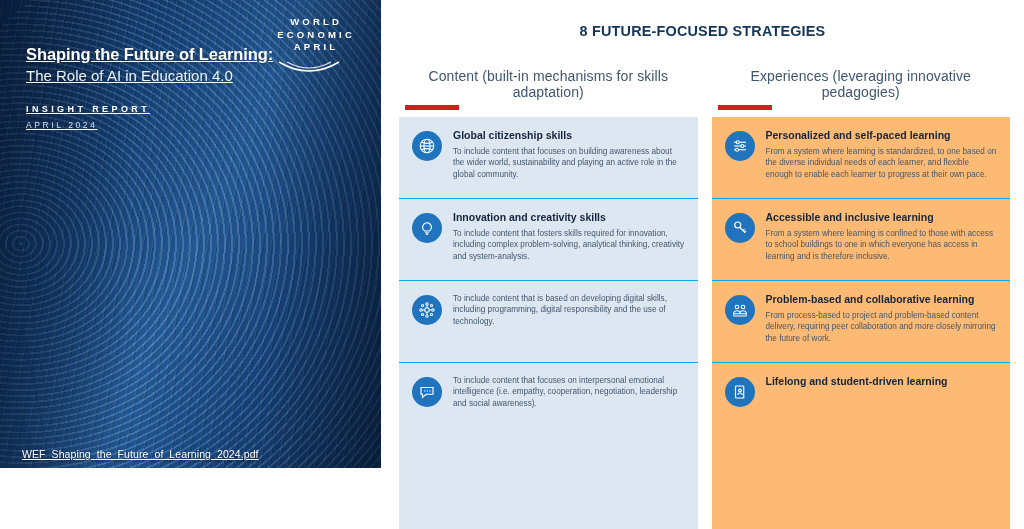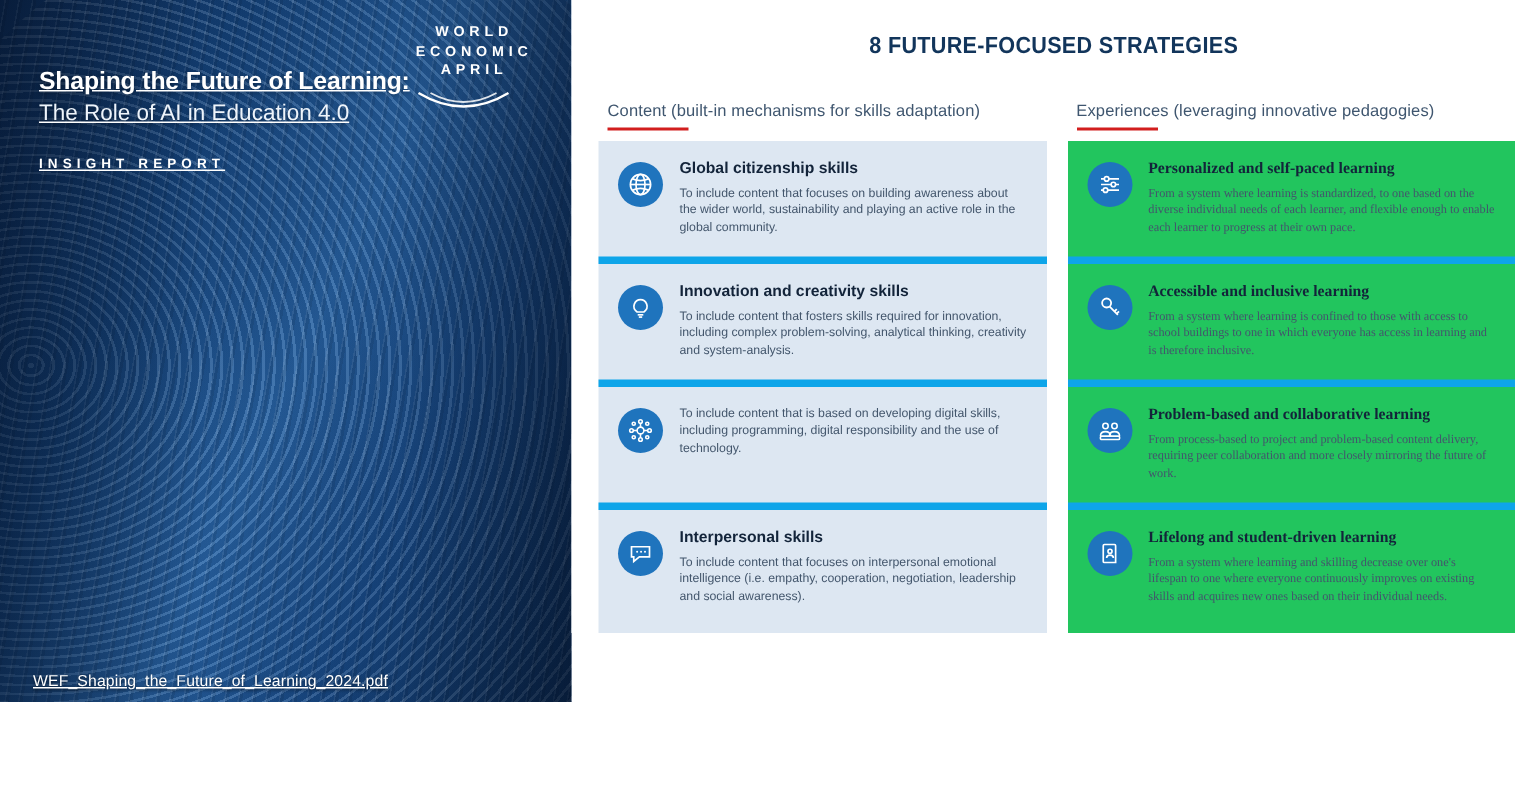--- a/index.html
+++ b/index.html
@@ -134,21 +134,21 @@
     text-decoration: underline;
     letter-spacing: 0.1px;
     text-shadow: 0 1px 2px rgba(0,0,0,0.5);
     white-space: nowrap;
   }
 
   
   .slide {
     position: relative;
     flex: 1 1 auto;
-    height: 422px;
+    height: 529px;
     background: #ffffff;
     padding: 0;
   }
   .slide-title {
     text-align: center;
     color: #12355b;
     font-weight: 700;
     font-size: 15.5px;
     letter-spacing: 0.2px;
     margin: 22px 0 0 0;
@@ -164,48 +164,48 @@
     bottom: 0;
     display: flex;
     gap: 14px;
   }
   .col {
     flex: 1 1 0;
     display: flex;
     flex-direction: column;
   }
   .col-head {
-    font-size: 11px;
+    font-size: 14px;
     color: #3f566f;
     padding: 6px 6px 4px 6px;
     letter-spacing: 0.1px;
+    text-align: center;
   }
   .col-rule {
     width: 54px;
     height: 5px;
     background: #d21e1e;
     margin: 1px 0 0 6px;
   }
   .col-body {
     margin-top: 7px;
     background: #dde7f2;
     flex: 1 1 auto;
     padding: 0;
   }
   .col-body.alt {
-    background: #22c55e;
-    font-family: Liberation Serif, serif;
+    background: #fdba74;
   }
 
   .item {
     display: flex;
     align-items: flex-start;
     gap: 11px;
     padding: 12px 12px 12px 13px;
-    border-bottom: 5px solid #0ea5e9;
+    border-bottom: 1px solid #0ea5e9;
     min-height: 82px;
     box-sizing: border-box;
   }
   .item:last-child {
     border-bottom: none;
   }
   .icon-circle {
     flex: 0 0 auto;
     width: 30px;
     height: 30px;
@@ -250,20 +250,21 @@
       <svg class="wef-arc" width="64" height="16" viewBox="0 0 64 16">
         <path d="M2 2 Q32 20 62 2" stroke="#ffffff" stroke-width="1.6" fill="none"></path>
         <path d="M10 2 Q32 14 54 2" stroke="#ffffff" stroke-width="1.2" fill="none" opacity="0.85"></path>
       </svg>
     </div>
 
     <div class="cover-text">
       <h1 class="cover-title">Shaping the Future of Learning:</h1>
       <div class="cover-subtitle">The Role of AI in Education 4.0</div>
       <div class="cover-kicker">INSIGHT REPORT</div>
+      <div class="cover-date">APRIL 2024</div>
     </div>
 
     <a class="cover-filename" href="#">WEF_Shaping_the_Future_of_Learning_2024.pdf</a>
   </div>
 
   <div class="slide">
     <div class="slide-title">8 FUTURE-FOCUSED STRATEGIES</div>
 
     <div class="columns">
 
@@ -328,21 +329,20 @@
           <div class="item">
             <div class="icon-circle">
               <svg width="18" height="18" viewBox="0 0 24 24" fill="none" stroke="#ffffff" stroke-width="1.5">
                 <path d="M4 6 h16 v9 h-9 l-5 4 v-4 H4 Z"></path>
                 <circle cx="9" cy="10.5" r="0.9" fill="#ffffff" stroke="none"></circle>
                 <circle cx="12.5" cy="10.5" r="0.9" fill="#ffffff" stroke="none"></circle>
                 <circle cx="16" cy="10.5" r="0.9" fill="#ffffff" stroke="none"></circle>
               </svg>
             </div>
             <div class="item-text">
-              <p class="item-title">Interpersonal skills</p>
               <p class="item-desc">To include content that focuses on interpersonal emotional intelligence (i.e. empathy, cooperation, negotiation, leadership and social awareness).</p>
             </div>
           </div>
 
         </div>
       </div>
 
       <div class="col">
         <div class="col-head">Experiences (leveraging innovative pedagogies)</div>
         <div class="col-rule"></div>
@@ -399,21 +399,20 @@
           <div class="item">
             <div class="icon-circle">
               <svg width="18" height="18" viewBox="0 0 24 24" fill="none" stroke="#ffffff" stroke-width="1.5">
                 <path d="M7 4 h9 a1 1 0 0 1 1 1 v15 h-10 a1 1 0 0 1 -1 -1 V5 a1 1 0 0 1 1 -1 Z"></path>
                 <circle cx="12" cy="10" r="1.8"></circle>
                 <path d="M9 16 q0 -2.6 3 -2.6 q3 0 3 2.6"></path>
               </svg>
             </div>
             <div class="item-text">
               <p class="item-title">Lifelong and student-driven learning</p>
-              <p class="item-desc">From a system where learning and skilling decrease over one's lifespan to one where everyone continuously improves on existing skills and acquires new ones based on their individual needs.</p>
             </div>
           </div>
 
         </div>
       </div>
 
     </div>
   </div>
 
 </div>

